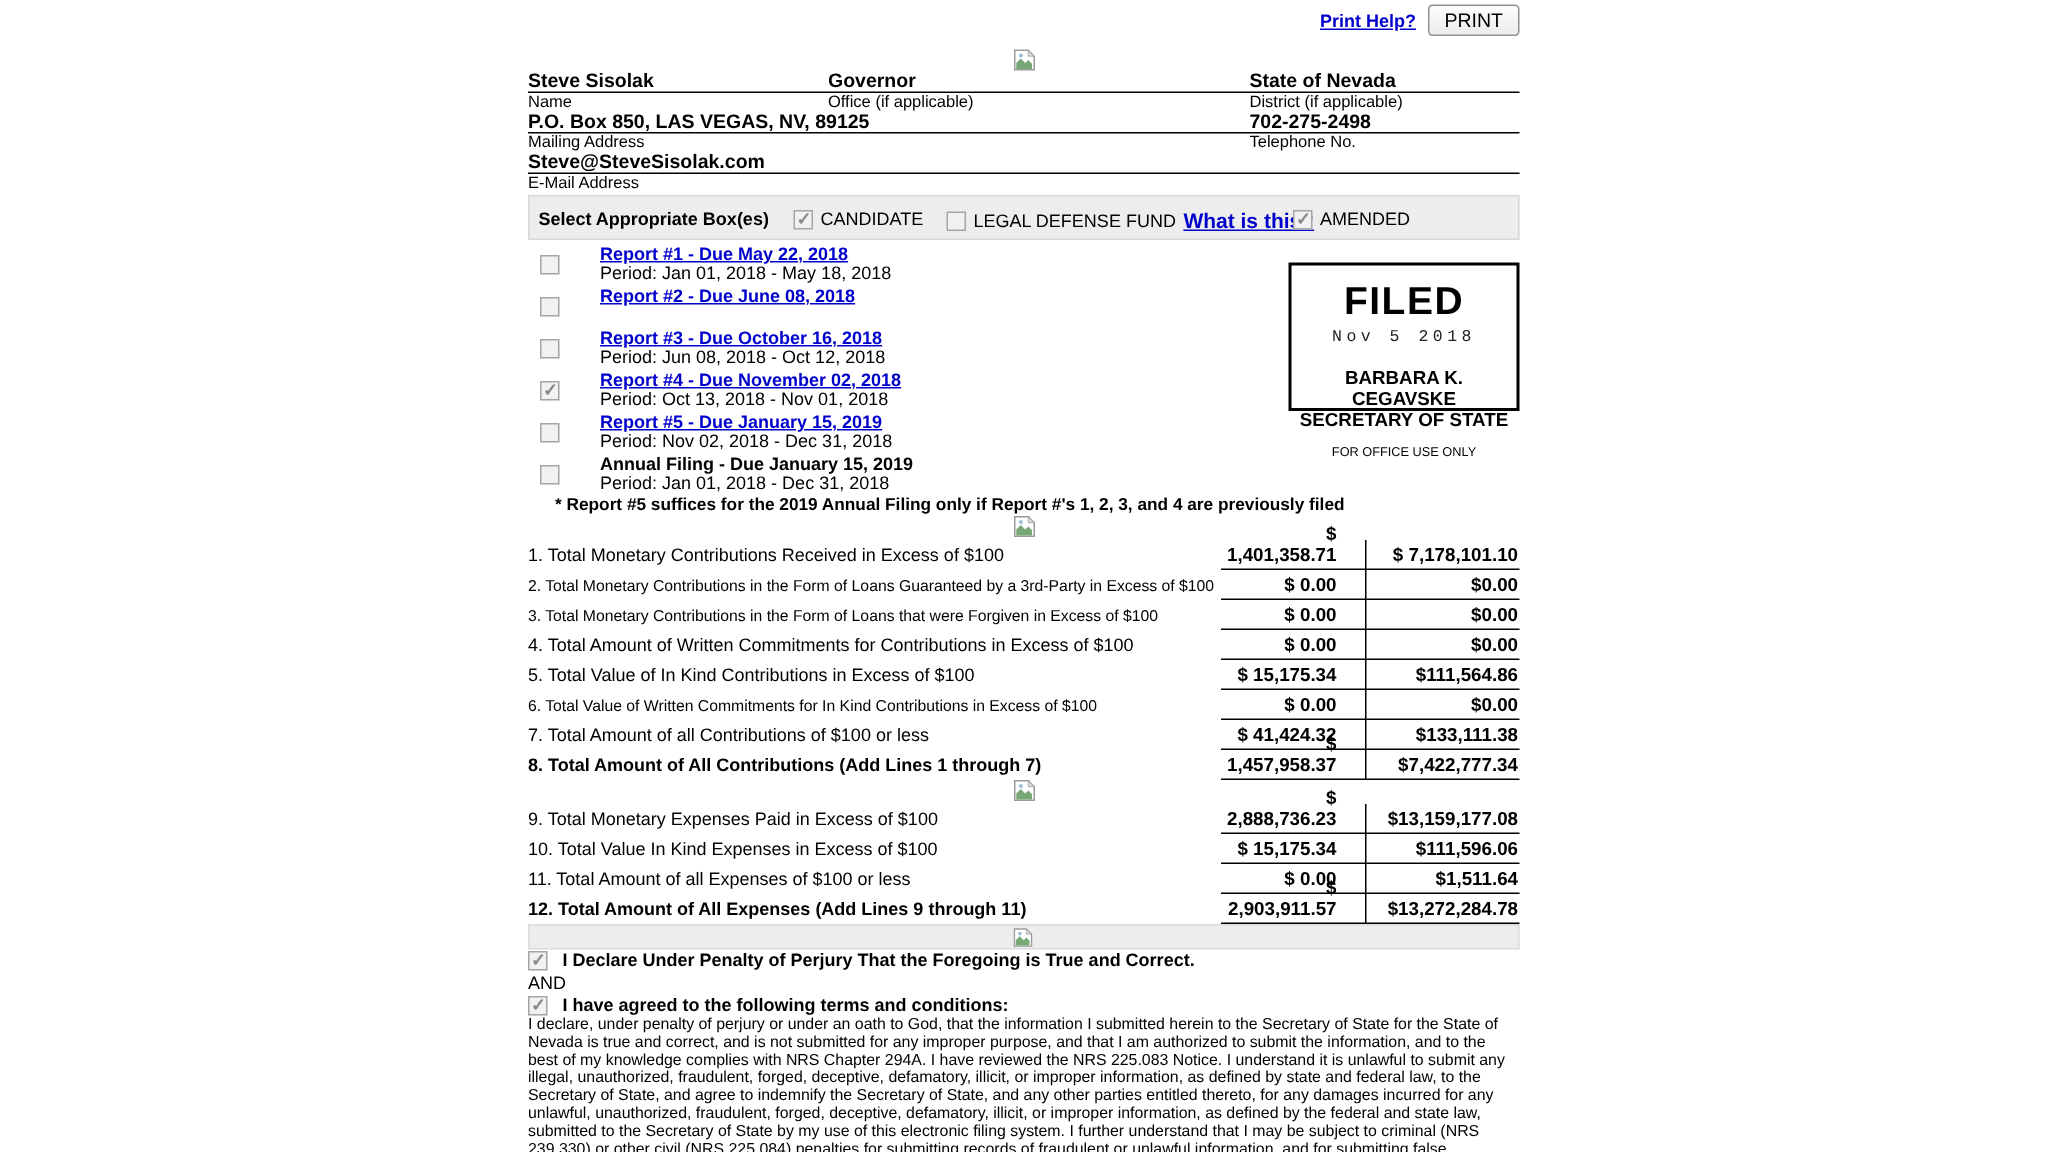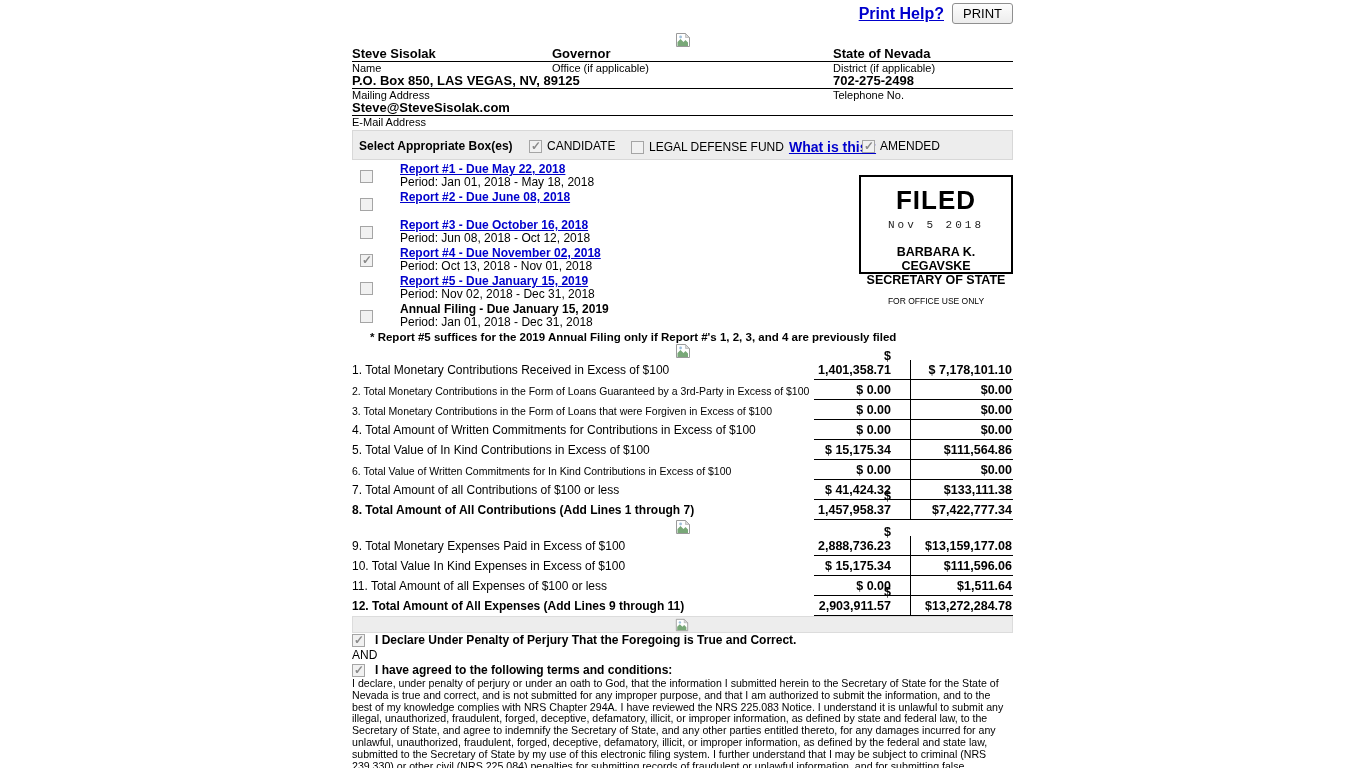--- a/index.html
+++ b/index.html
@@ -3,21 +3,21 @@
 <meta charset="utf-8">
 <style>
   * { margin:0; padding:0; box-sizing:border-box; }
   html,body { width:1366px; height:768px; background:#fff; overflow:hidden;
               font-family:"Liberation Sans", sans-serif; color:#000; }
   .page { position:relative; width:1366px; height:768px; background:#fff; }
   .col  { position:absolute; left:352px; top:0; width:661px; height:768px; }
 
   
   .toolbar { position:absolute; top:3px; right:0; display:flex; align-items:center; gap:8px; }
-  .help-link { color:#0000cc; text-decoration:underline; font-weight:bold; font-size:16px; cursor:pointer; }
+  .help-link { color:#0000cc; text-decoration:underline; font-weight:bold; font-size:12px; cursor:pointer; }
   .print-btn { font-family:"Liberation Sans", sans-serif; font-size:13px; padding:2px 10px;
                background:linear-gradient(#fdfdfd,#ececec); border:1px solid #8f8f8f; border-radius:3px; }
 
   
   .bimg { position:absolute; left:50%; transform:translateX(-50%); width:16px; height:16px; }
 
   
   .header { position:absolute; top:47px; left:0; width:661px; }
   .hrow { display:grid; grid-template-columns:200px 281px 180px; }
   .hrow.vals { font-weight:bold; font-size:13px; height:15px; line-height:14px; border-bottom:1px solid #000; }

